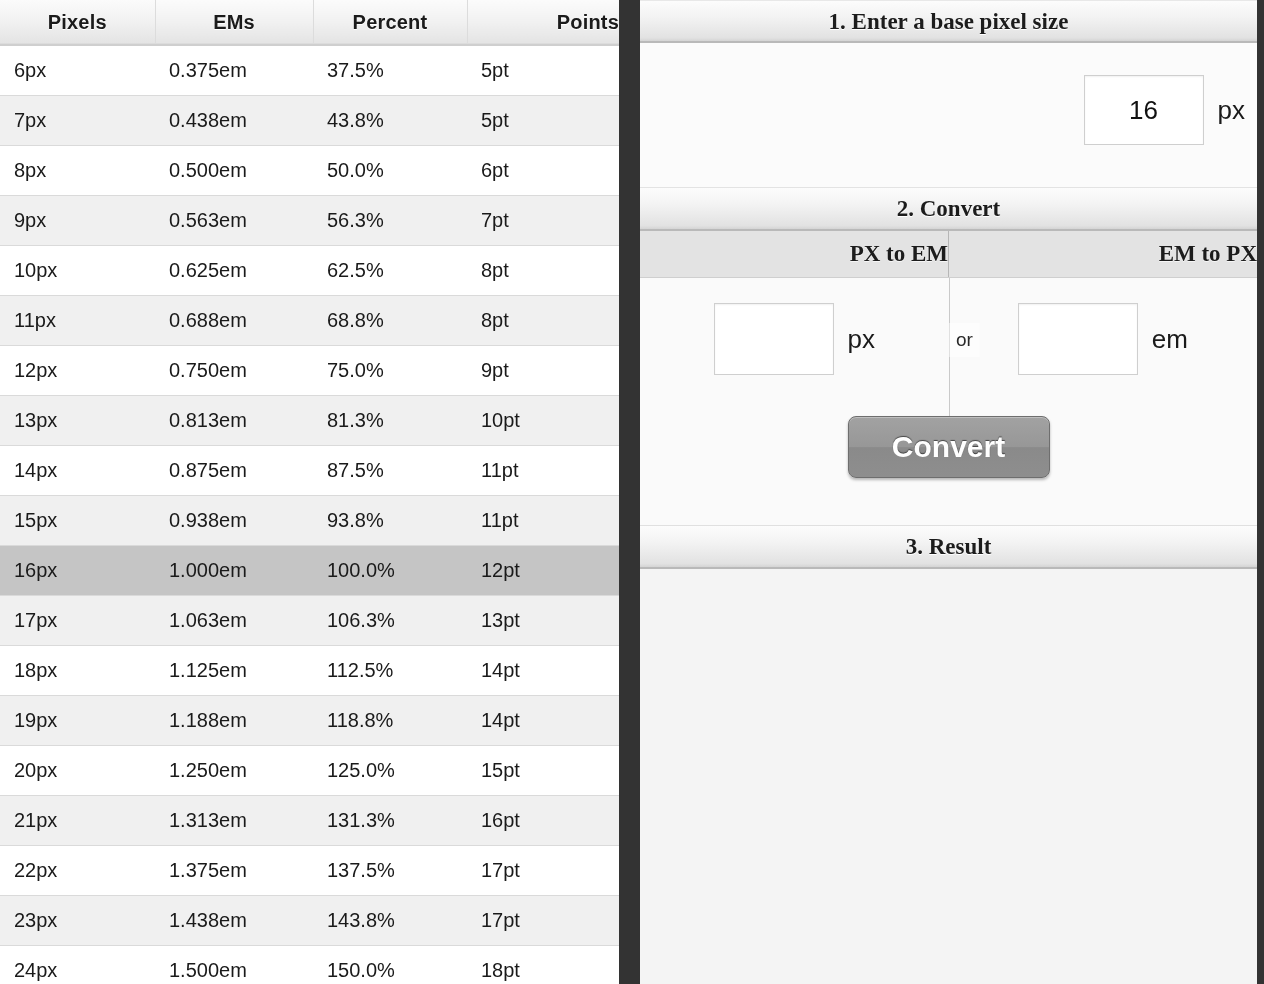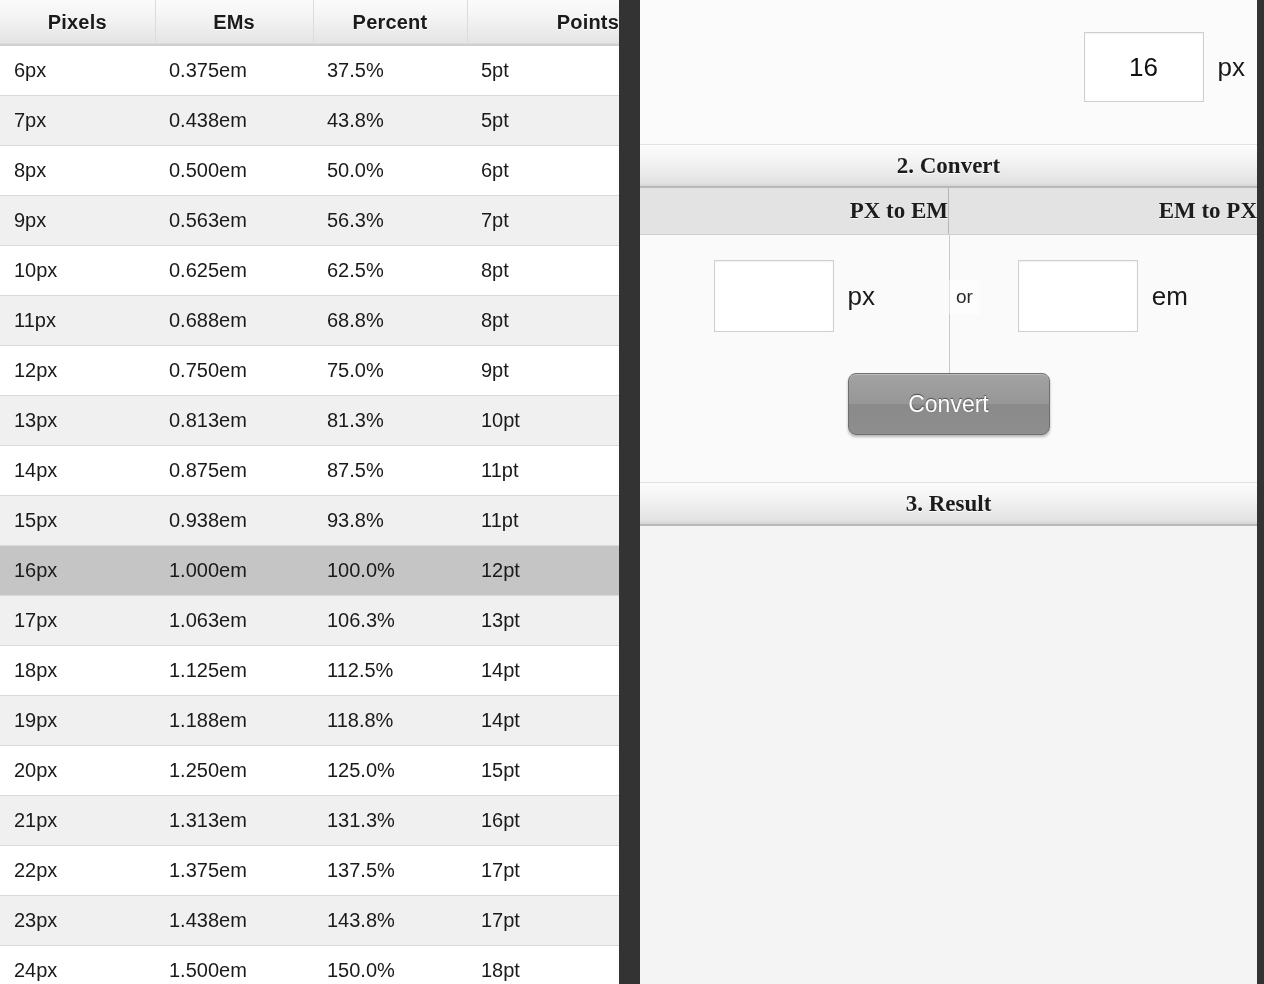--- a/index.html
+++ b/index.html
@@ -197,22 +197,22 @@
     top: 138px;
     transform: translateX(-50%);
     width: 202px;
     height: 62px;
     border: 1px solid #6e6e6e;
     border-radius: 8px;
     background: linear-gradient(to bottom, #a2a2a2 0%, #979797 50%, #8a8a8a 51%, #8e8e8e 100%);
     box-shadow: 0 2px 3px rgba(0,0,0,0.28), inset 0 1px 0 rgba(255,255,255,0.30);
     color: #ffffff;
     font-family: "Liberation Sans", sans-serif;
-    font-size: 23px;
-    font-weight: normal;
+    font-size: 30px;
+    font-weight: bold;
     text-shadow: 0 -1px 1px rgba(0,0,0,0.55);
     cursor: pointer;
     z-index: 3;
   }
 
   
   #step3-body {
     height: 408px;
     background: #f4f4f4;
   }
@@ -362,20 +362,21 @@
             <td>18pt</td>
           </tr>
         </tbody>
     </table>
   </div>
 
   <div id="center-divider"></div>
 
   <div id="right-panel">
 
+    <div class="section-head top">1. Enter a base pixel size</div>
     <div id="step1-body">
       <div id="base-row">
         <input id="base-px-input" class="txt-input" type="text" value="16" style="">
         <span class="unit-label">px</span>
       </div>
     </div>
 
     <div class="section-head">2. Convert</div>
     <div id="step2-subhead">
       <div class="col first">PX to EM</div>

